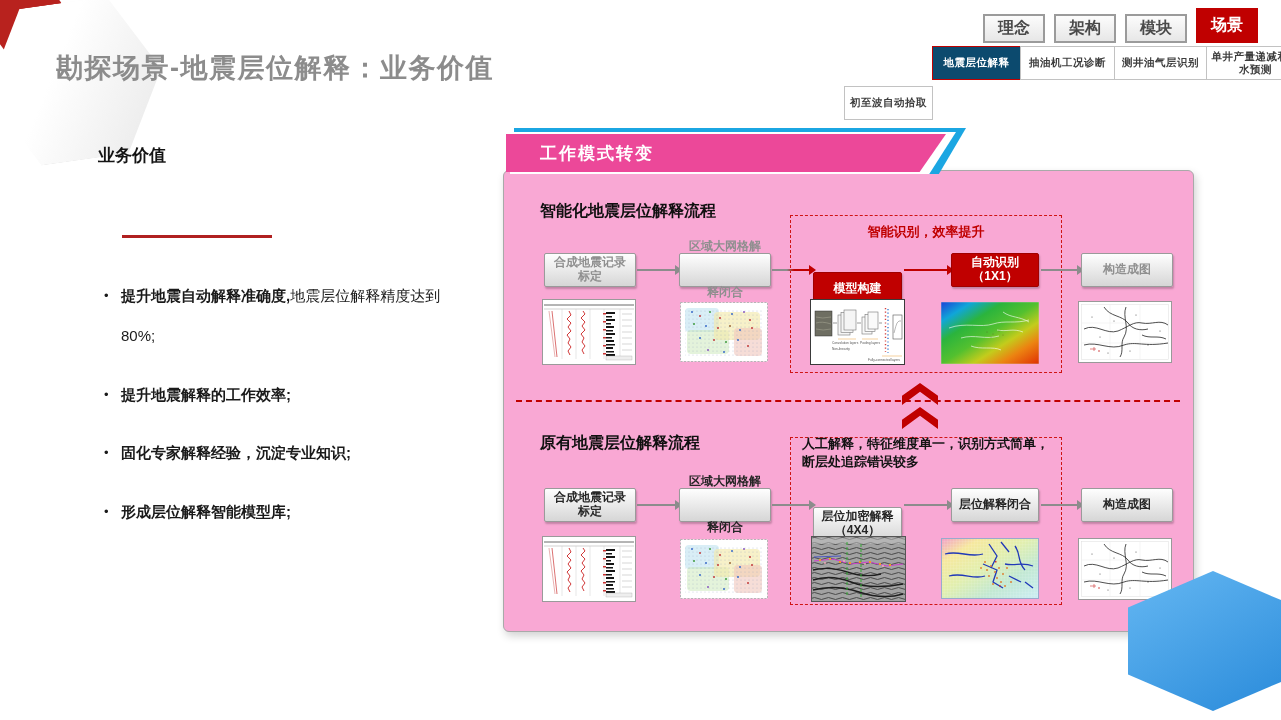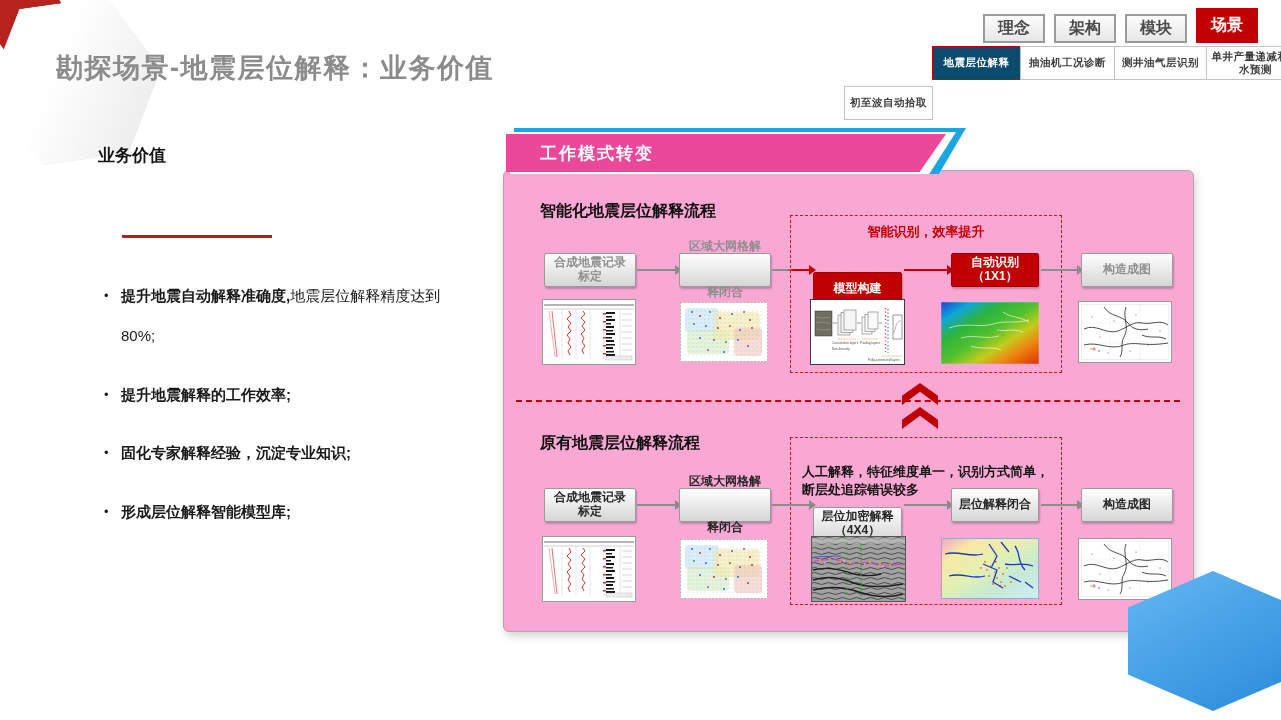--- a/index.html
+++ b/index.html
@@ -49,21 +49,21 @@
   
   .panel{position:absolute;left:503px;top:170px;width:689px;height:460px;background:#f9a8d4;
     border:1px solid #A9A9A9;border-radius:6px;box-shadow:2px 4px 8px rgba(0,0,0,.18);z-index:2;}
   .sec-title{position:absolute;left:36px;font-size:16px;font-weight:bold;color:#101010;}
   .st1{top:30px;}.st2{top:262px;}
   .dashed-box{position:absolute;border:1.5px dashed #CF1414;box-sizing:border-box;}
   .db1{left:286px;top:44px;width:272px;height:158px;}
   .db2{left:286px;top:266px;width:272px;height:168px;}
   .callout-smart{position:absolute;left:286px;top:52px;width:272px;text-align:center;
     font-size:13px;font-weight:bold;color:#C00000;}
-  .callout-legacy{position:absolute;left:298px;top:292px;width:256px;font-size:13px;
+  .callout-legacy{position:absolute;left:298px;top:264px;width:256px;font-size:13px;
     font-weight:bold;color:#141414;line-height:1.35;}
   .fbox{position:absolute;height:34px;display:flex;flex-direction:column;justify-content:center;
     align-items:center;font-size:12px;font-weight:bold;line-height:1.15;text-align:center;
     background:linear-gradient(#FEFEFE,#D6D6D6);border:1px solid #9a9a9a;border-radius:2px;
     box-shadow:1px 2px 2px rgba(0,0,0,.22);box-sizing:border-box;}
   .row1{top:82px;}.row2{top:317px;}
   .fx1{left:40px;width:92px;}.fx2{left:175px;width:92px;gap:32px;}.fx3{left:309px;width:89px;margin-top:19px;}
   .fx4{left:447px;width:88px;}.fx5{left:577px;width:92px;}
   .fbox.gray1{color:#8F8F8F;}.fbox.dark{color:#262626;}
   .fbox.redbox{background:#C00000;color:#fff;border-color:#A00000;}

